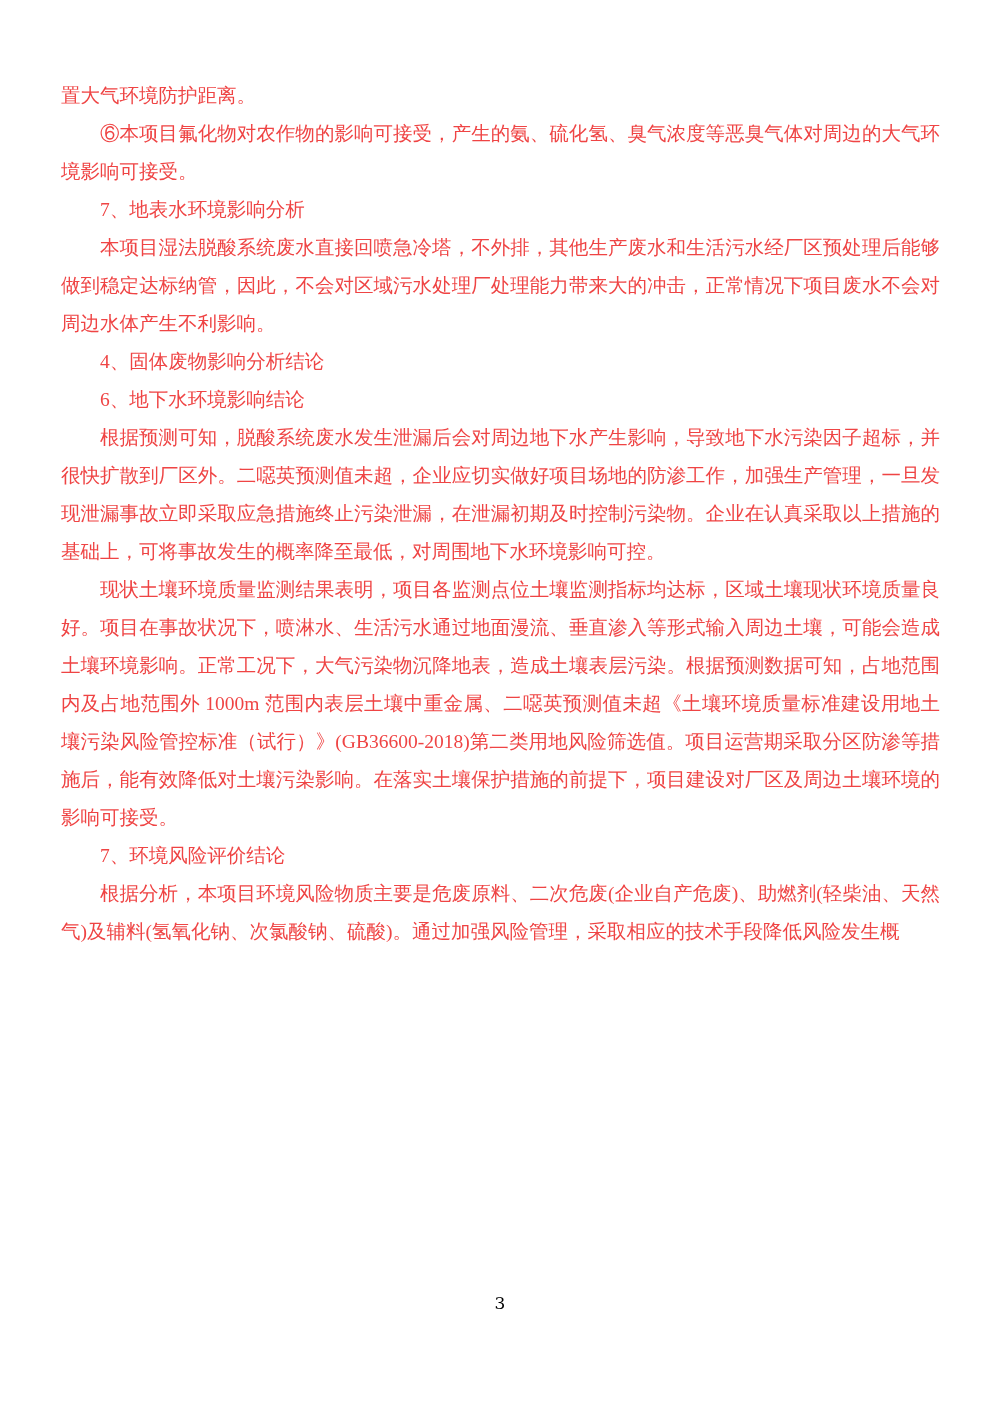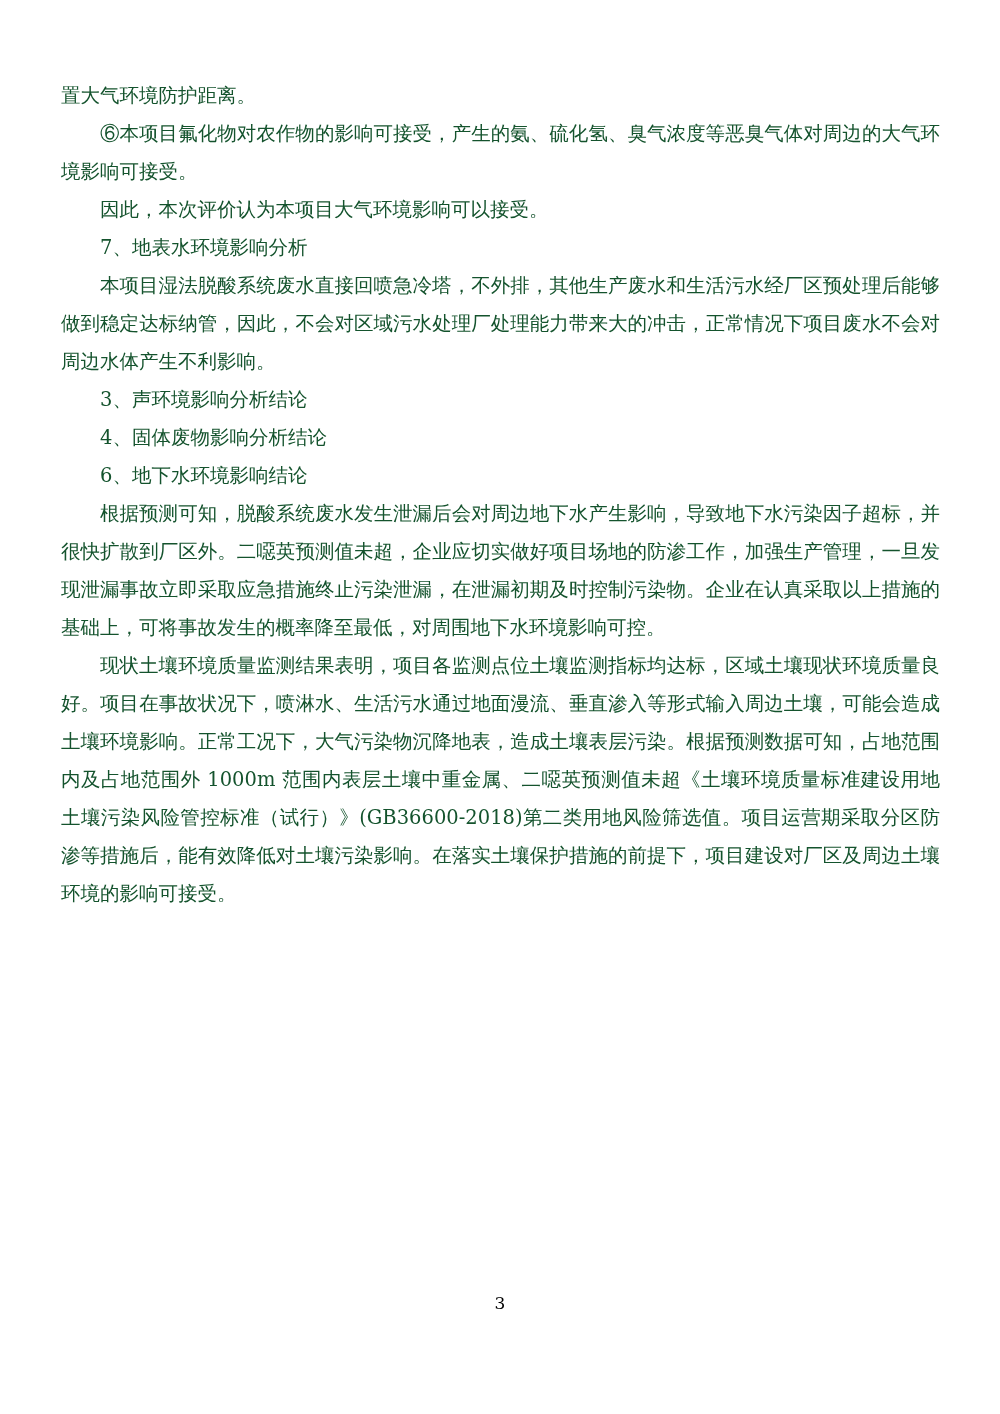--- a/index.html
+++ b/index.html
@@ -16,31 +16,32 @@
     overflow: hidden;
   }
   .content {
     position: absolute;
     left: 61px;
     top: 77px;
     width: 879px;
     font-family: "DejaVu Serif", "Liberation Serif", serif;
     font-size: 19.5px;
     line-height: 38px;
-    color: #14532d;
+    color: #ef4444;
     text-align: justify;
     text-justify: inter-ideograph;
     word-break: break-all;
   }
   .para {
     margin: 0;
     padding: 0;
   }
   .para.indent {
     text-indent: 2em;
+    font-family: Liberation Serif, serif;
   }
   .footer {
     position: absolute;
     left: 0;
     top: 1293px;
     width: 100%;
     text-align: center;
   }
   .page-number {
     font-family: "DejaVu Serif", "Liberation Serif", serif;
@@ -49,25 +50,25 @@
     color: #000000;
   }
 </style>
 </head>
 <body>
 
 <div class="page">
   <main class="content" id="content">
       <p class="para">置大气环境防护距离。</p>
       <p class="para indent">⑥本项目氟化物对农作物的影响可接受，产生的氨、硫化氢、臭气浓度等恶臭气体对周边的大气环境影响可接受。</p>
-      <p class="para indent">因此，本次评价认为本项目大气环境影响可以接受。</p>
       <p class="para indent">7、地表水环境影响分析</p>
       <p class="para indent">本项目湿法脱酸系统废水直接回喷急冷塔，不外排，其他生产废水和生活污水经厂区预处理后能够做到稳定达标纳管，因此，不会对区域污水处理厂处理能力带来大的冲击，正常情况下项目废水不会对周边水体产生不利影响。</p>
-      <p class="para indent">3、声环境影响分析结论</p>
       <p class="para indent">4、固体废物影响分析结论</p>
       <p class="para indent">6、地下水环境影响结论</p>
       <p class="para indent">根据预测可知，脱酸系统废水发生泄漏后会对周边地下水产生影响，导致地下水污染因子超标，并很快扩散到厂区外。二噁英预测值未超，企业应切实做好项目场地的防渗工作，加强生产管理，一旦发现泄漏事故立即采取应急措施终止污染泄漏，在泄漏初期及时控制污染物。企业在认真采取以上措施的基础上，可将事故发生的概率降至最低，对周围地下水环境影响可控。</p>
       <p class="para indent">现状土壤环境质量监测结果表明，项目各监测点位土壤监测指标均达标，区域土壤现状环境质量良好。项目在事故状况下，喷淋水、生活污水通过地面漫流、垂直渗入等形式输入周边土壤，可能会造成土壤环境影响。正常工况下，大气污染物沉降地表，造成土壤表层污染。根据预测数据可知，占地范围内及占地范围外 1000m 范围内表层土壤中重金属、二噁英预测值未超《土壤环境质量标准建设用地土壤污染风险管控标准（试行）》(GB36600-2018)第二类用地风险筛选值。项目运营期采取分区防渗等措施后，能有效降低对土壤污染影响。在落实土壤保护措施的前提下，项目建设对厂区及周边土壤环境的影响可接受。</p>
+      <p class="para indent">7、环境风险评价结论</p>
+      <p class="para indent">根据分析，本项目环境风险物质主要是危废原料、二次危废(企业自产危废)、助燃剂(轻柴油、天然气)及辅料(氢氧化钠、次氯酸钠、硫酸)。通过加强风险管理，采取相应的技术手段降低风险发生概</p>
     </main>
   <footer class="footer">
     <span class="page-number">3</span>
   </footer>
 </div>
 
 </body></html>

